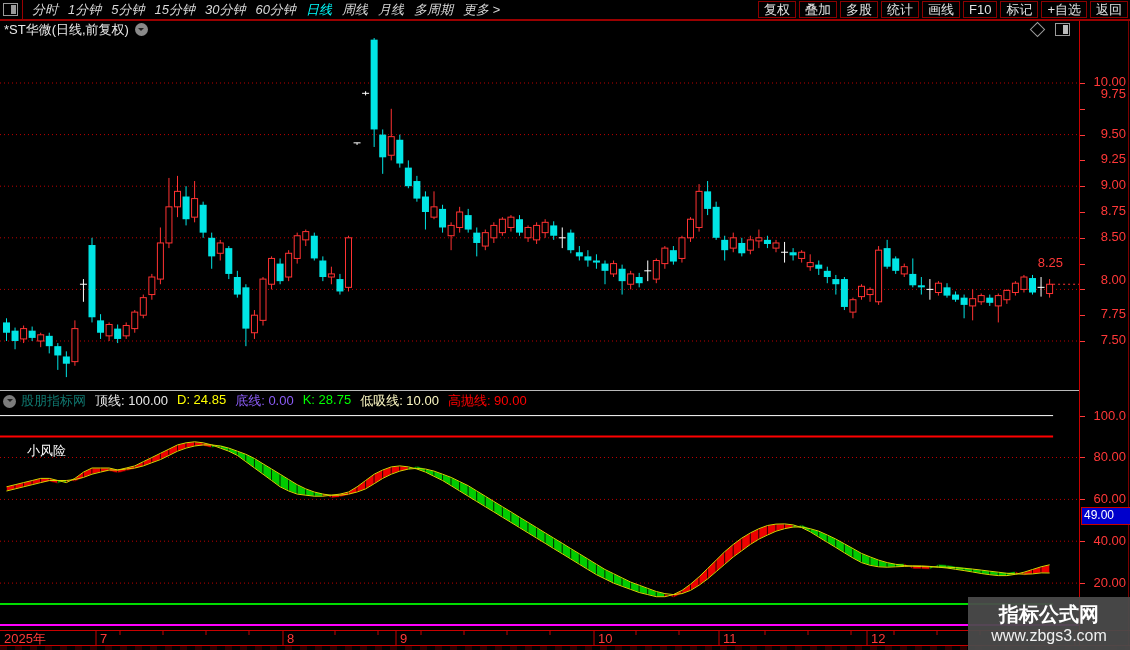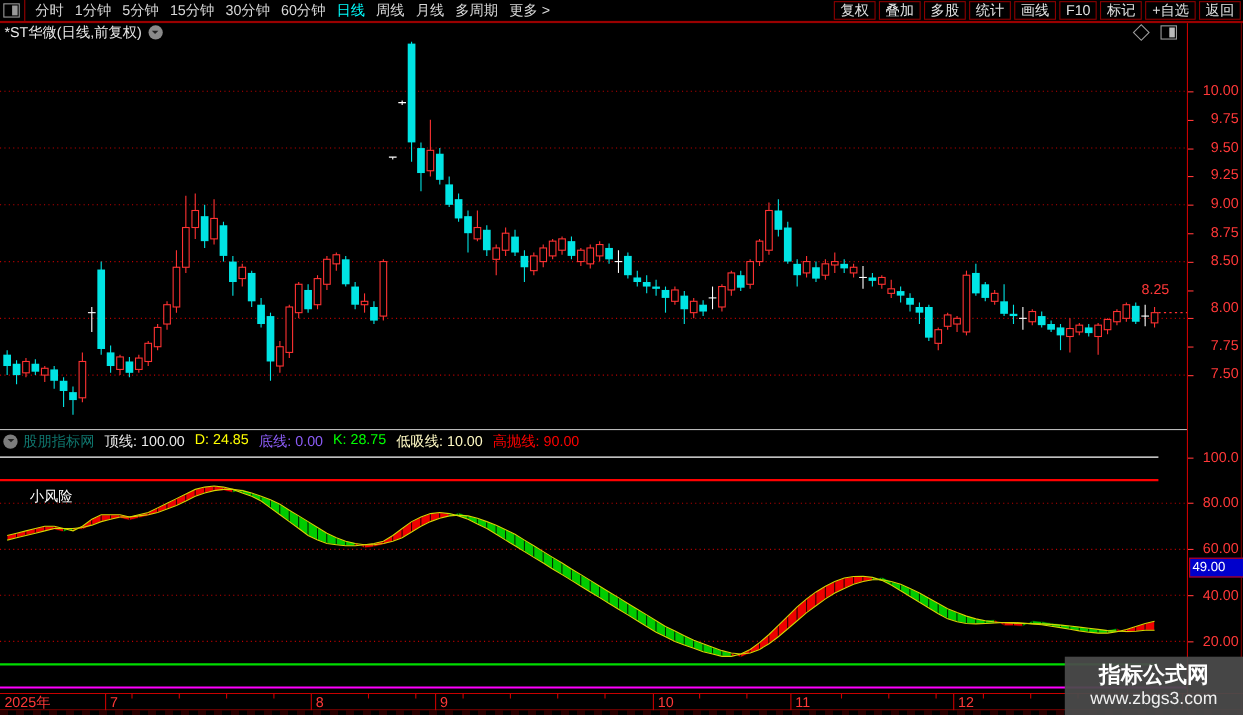--- a/index.html
+++ b/index.html
@@ -49,21 +49,21 @@
   .wm2{color:#f0f0f0;font-size:16px;line-height:20px;}
 </style>
 </head>
 <body>
 
 <div class="menubar">
   <div class="winicon">
       <div class="half"></div>
     </div>
   <div class="vsep"></div>
-  <div style="display:flex;align-items:center;" id="mleft">
+  <div style="display:flex;align-items:center;font-style:italic;" id="mleft">
       <span class="mitem">分时</span>
       <span class="mitem">1分钟</span>
       <span class="mitem">5分钟</span>
       <span class="mitem">15分钟</span>
       <span class="mitem">30分钟</span>
       <span class="mitem">60分钟</span>
       <span class="mitem active">日线</span>
       <span class="mitem">周线</span>
       <span class="mitem">月线</span>
       <span class="mitem">多周期</span>
@@ -497,21 +497,21 @@
     <polyline points="6.5,76.8 15.1,74.7 23.6,72.6 32.2,70.5 40.7,68.4 49.3,68.4 57.8,70.5 66.4,72.6 74.9,68.4 83.5,62.1 92.0,58.0 100.6,58.0 109.1,58.0 117.7,60.0 126.2,58.0 134.8,55.9 143.3,51.7 151.9,47.5 160.4,43.3 169.0,39.1 177.5,34.9 186.1,32.8 194.6,31.8 203.2,32.8 211.7,34.9 220.3,38.1 228.8,41.2 237.4,45.4 245.9,51.7 254.5,58.0 263.0,64.2 271.6,70.5 280.1,76.8 288.7,81.0 297.2,84.1 305.8,85.2 314.3,86.2 322.9,86.2 331.4,85.2 340.0,84.1 348.5,82.0 357.1,76.8 365.6,70.5 374.2,64.2 382.7,60.0 391.3,56.9 399.8,55.9 408.4,56.9 416.9,59.0 425.5,62.1 434.0,66.3 442.6,70.5 451.1,75.7 459.7,81.0 468.2,86.2 476.8,91.5 485.3,96.7 493.9,101.9 502.4,107.2 511.0,112.4 519.5,117.6 528.1,122.9 536.6,128.1 545.2,133.3 553.7,138.6 562.3,143.8 570.8,149.0 579.4,154.3 587.9,159.5 596.5,164.7 605.0,168.9 613.6,173.1 622.1,176.3 630.7,179.4 639.2,182.5 647.8,184.6 656.3,186.7 664.9,186.7 673.4,184.6 682.0,180.4 690.5,174.2 699.1,166.8 707.6,158.5 716.2,150.1 724.7,141.7 733.3,134.4 741.8,128.1 750.4,122.9 758.9,118.7 767.5,115.5 776.0,114.1 784.6,113.9 793.1,114.9 801.7,117.6 810.2,121.8 818.8,127.1 827.3,132.3 835.9,137.5 844.4,142.8 853.0,148.0 861.5,152.6 870.1,155.3 878.6,156.8 887.2,157.2 895.7,156.8 904.3,156.4 912.8,155.9 921.4,155.9 929.9,156.4 938.5,157.2 947.0,158.0 955.6,159.3 964.1,160.6 972.7,162.0 981.2,163.5 989.8,164.7 998.3,165.6 1006.9,165.6 1015.4,164.3 1024.0,162.2 1032.5,159.5 1041.1,156.8 1049.6,154.8" fill="none" stroke="#d6d600" stroke-width="1"></polyline>
     <polyline points="6.5,81.0 15.1,78.9 23.6,76.8 32.2,74.7 40.7,72.6 49.3,70.5 57.8,70.5 66.4,70.5 74.9,69.5 83.5,67.4 92.0,64.2 100.6,62.1 109.1,60.0 117.7,60.0 126.2,59.0 134.8,58.0 143.3,55.9 151.9,52.7 160.4,49.6 169.0,45.4 177.5,41.2 186.1,38.1 194.6,36.0 203.2,34.9 211.7,34.9 220.3,36.0 228.8,38.1 237.4,41.2 245.9,44.3 254.5,48.5 263.0,53.8 271.6,59.0 280.1,64.2 288.7,69.5 297.2,74.7 305.8,78.9 314.3,82.0 322.9,84.1 331.4,85.2 340.0,85.2 348.5,84.1 357.1,82.0 365.6,78.9 374.2,73.7 382.7,68.4 391.3,64.2 399.8,61.1 408.4,59.0 416.9,58.4 425.5,59.0 434.0,61.1 442.6,64.2 451.1,67.4 459.7,71.6 468.2,75.7 476.8,81.0 485.3,86.2 493.9,91.5 502.4,96.7 511.0,101.9 519.5,107.2 528.1,112.4 536.6,117.6 545.2,122.9 553.7,128.1 562.3,133.3 570.8,138.6 579.4,143.8 587.9,149.0 596.5,154.3 605.0,159.5 613.6,163.7 622.1,167.9 630.7,172.1 639.2,175.2 647.8,178.4 656.3,181.5 664.9,183.6 673.4,184.6 682.0,183.6 690.5,180.4 699.1,175.2 707.6,168.9 716.2,161.6 724.7,154.3 733.3,146.9 741.8,140.7 750.4,134.4 758.9,129.1 767.5,125.0 776.0,121.2 784.6,118.7 793.1,117.0 801.7,117.0 810.2,118.7 818.8,121.2 827.3,125.0 835.9,129.1 844.4,133.8 853.0,138.6 861.5,143.4 870.1,146.9 878.6,150.1 887.2,152.6 895.7,154.3 904.3,155.5 912.8,156.2 921.4,156.6 929.9,156.8 938.5,157.0 947.0,157.2 955.6,157.6 964.1,158.3 972.7,159.1 981.2,160.1 989.8,161.2 998.3,162.2 1006.9,163.3 1015.4,163.9 1024.0,164.1 1032.5,163.9 1041.1,162.9 1049.6,163.0" fill="none" stroke="#d6d600" stroke-width="1"></polyline>
   </svg>
 <div class="risk-label" style="left:27px;top:442px;">小风险</div>
 
 <div class="axline"></div>
 <div class="axedge"></div>
 <div id="axlabels">
     <div class="axlab" style="left: 1080px; top: 75px;">10.00</div>
     <div class="tick" style="left: 1080px; top: 83px; width: 5px;"></div>
-    <div class="axlab" style="left: 1080px; top: 101px;">9.75</div>
+    <div class="axlab" style="left: 1080px; top: 87px;">9.75</div>
     <div class="tick" style="left: 1080px; top: 108.8px; width: 5px;"></div>
     <div class="axlab" style="left: 1080px; top: 126.6px;">9.50</div>
     <div class="tick" style="left: 1080px; top: 134.6px; width: 5px;"></div>
     <div class="axlab" style="left: 1080px; top: 152.4px;">9.25</div>
     <div class="tick" style="left: 1080px; top: 160.4px; width: 5px;"></div>
     <div class="axlab" style="left: 1080px; top: 178.2px;">9.00</div>
     <div class="tick" style="left: 1080px; top: 186.2px; width: 5px;"></div>
     <div class="axlab" style="left: 1080px; top: 204px;">8.75</div>
     <div class="tick" style="left: 1080px; top: 212px; width: 5px;"></div>
     <div class="axlab" style="left: 1080px; top: 229.8px;">8.50</div>

